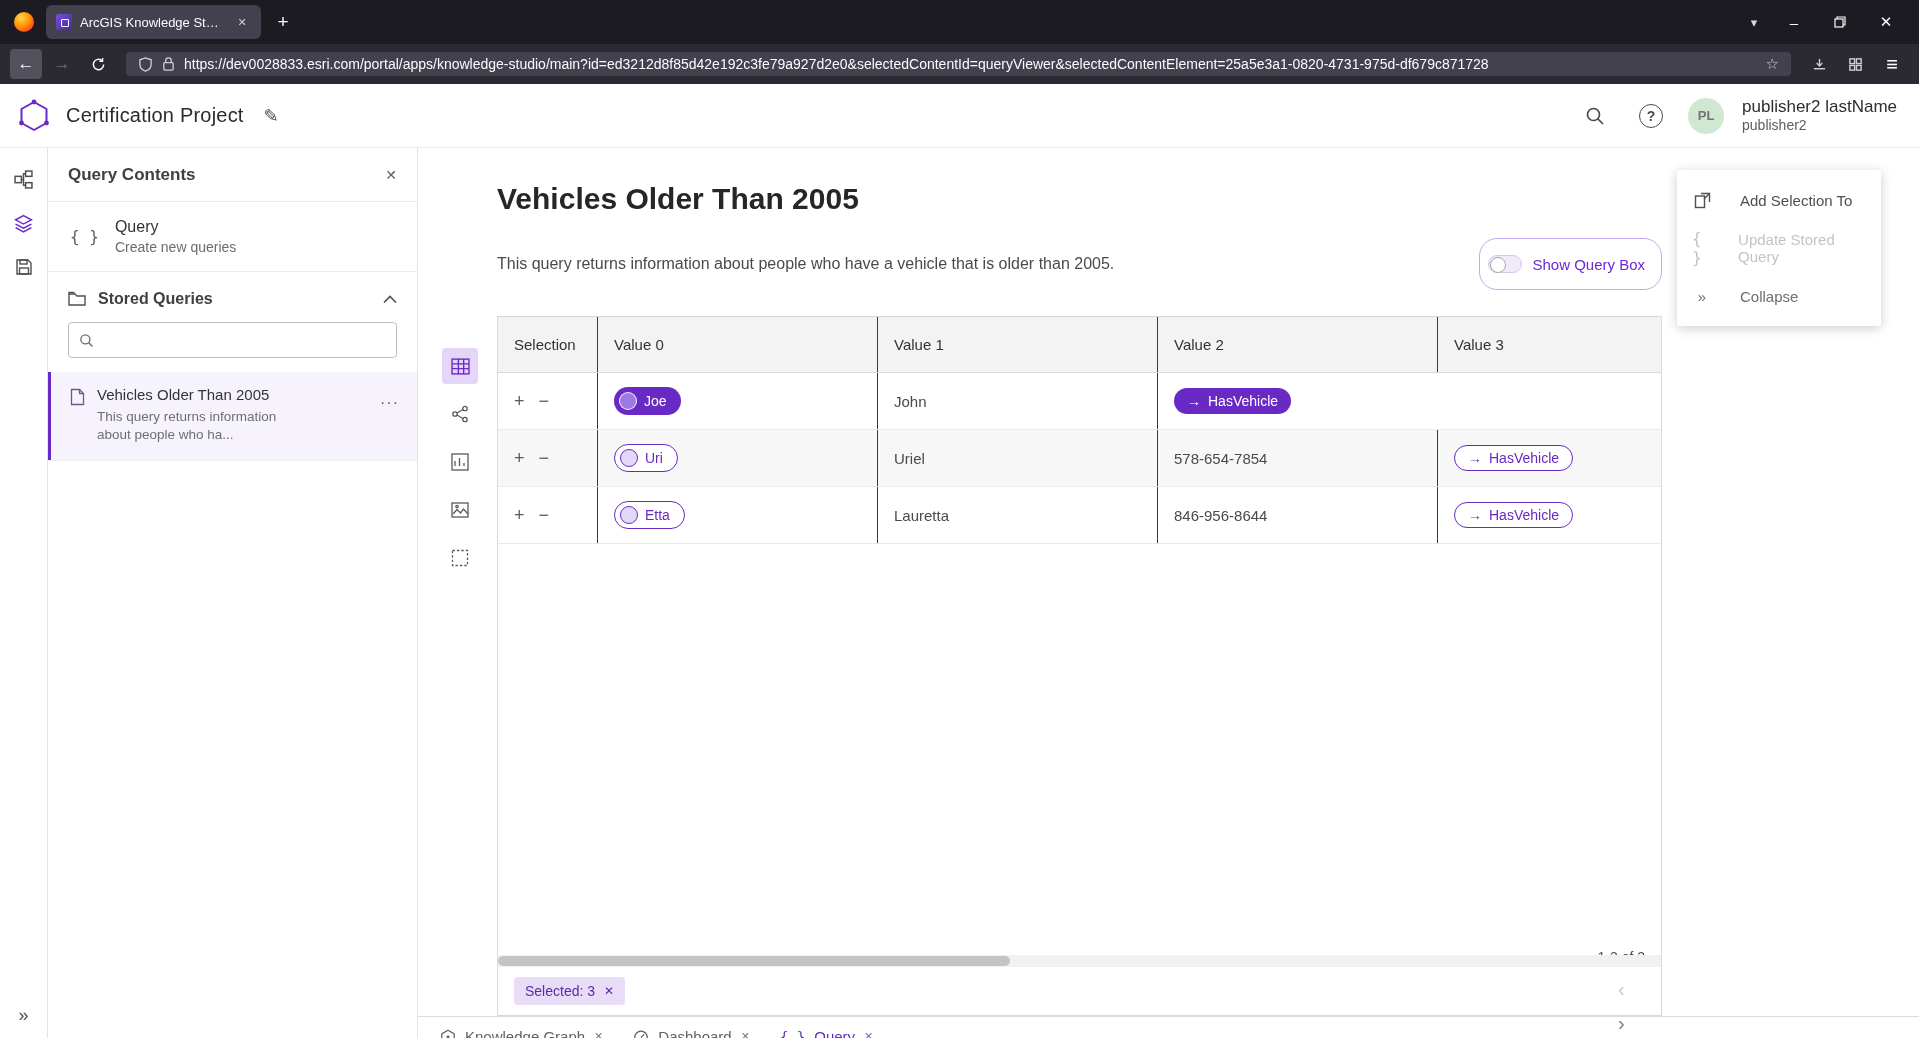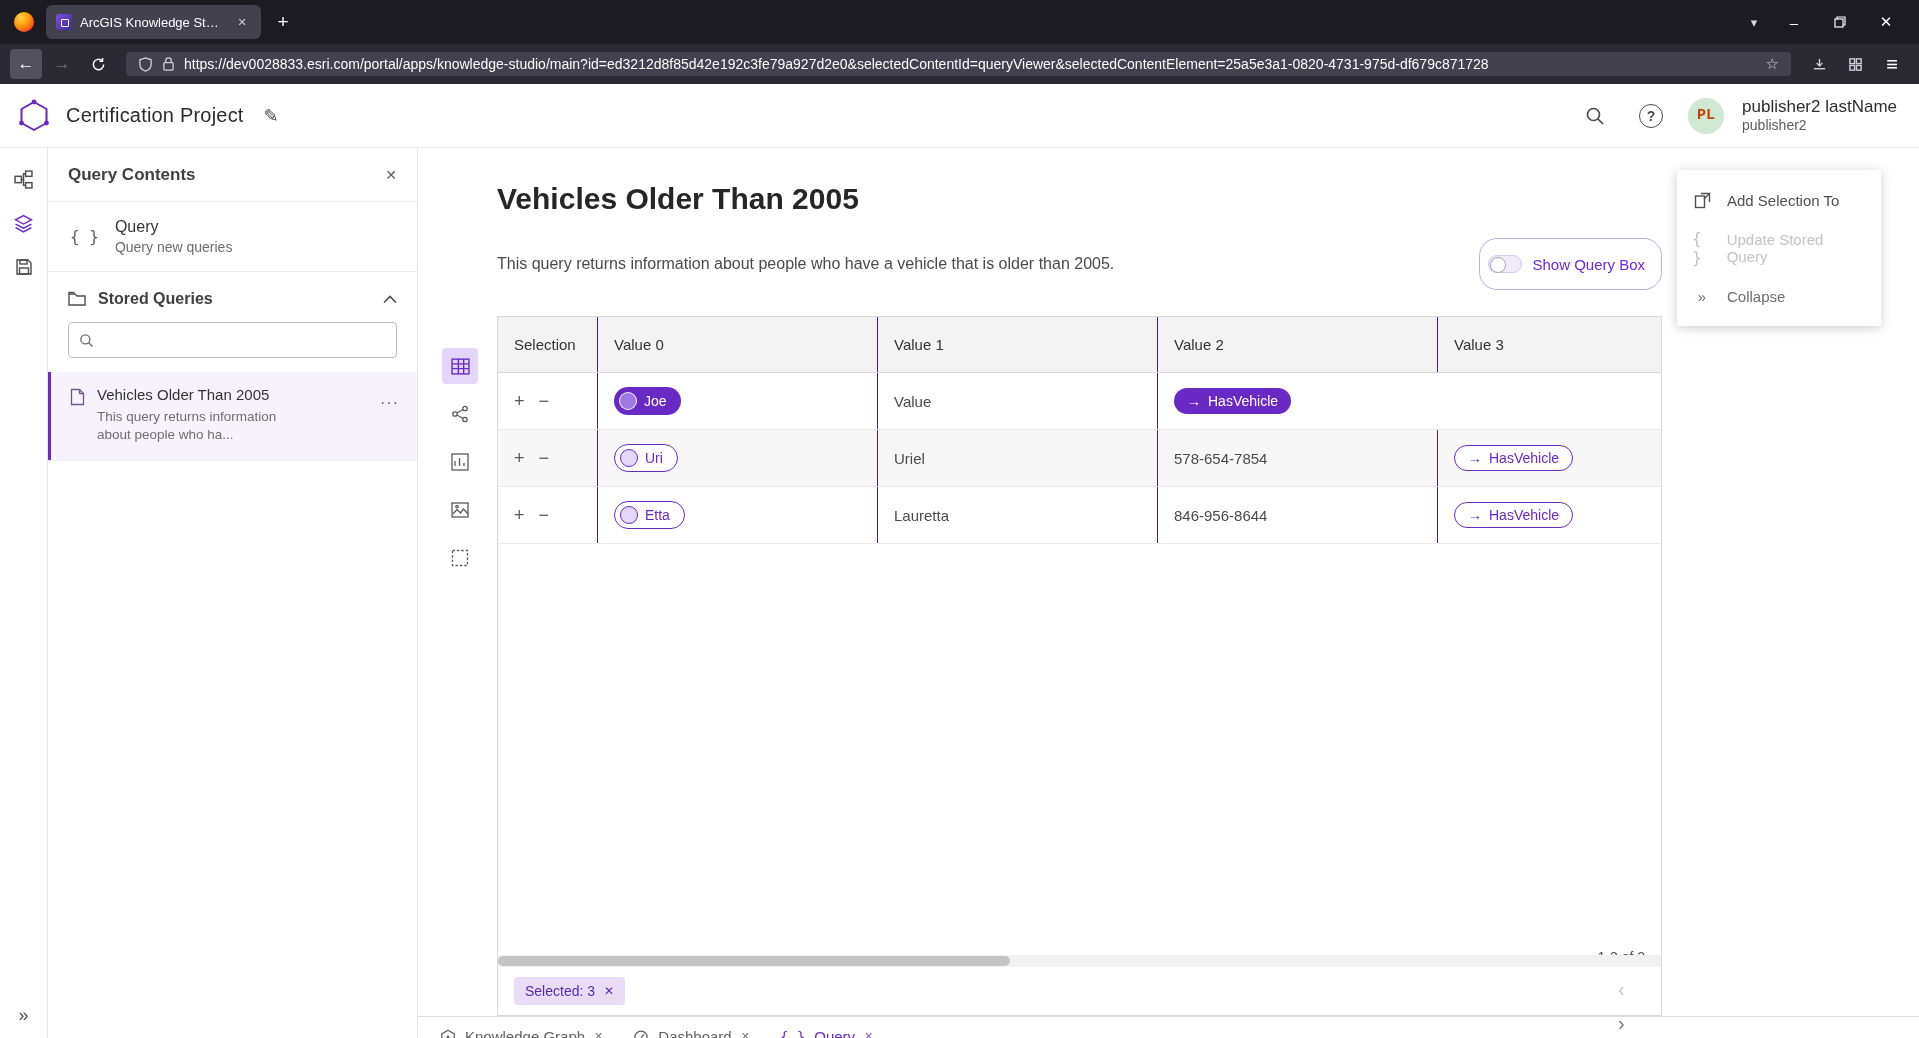--- a/index.html
+++ b/index.html
@@ -31,21 +31,21 @@
   .star { font-size:15px; color:#cfcfd8; }
   svg.ic { display:block; }
 
   
   .app-header { height:64px; background:#fff; border-bottom:1px solid #ececec; display:flex; align-items:center; padding:0 22px 0 16px; flex:0 0 auto; }
   .app-title { font-size:20px; font-weight:500; color:#2b2b2b; margin-left:14px; letter-spacing:.2px; }
   .edit-btn { font-size:18px; color:#4a4a4a; margin-left:20px; background:none; border:none; }
   .hdr-right { margin-left:auto; display:flex; align-items:center; gap:18px; }
   .circle-btn { width:38px; height:38px; border-radius:50%; background:none; border:none; display:flex; align-items:center; justify-content:center; color:#4a4a4a; }
   .help-ring { width:24px; height:24px; border:1.6px solid #4a4a4a; border-radius:50%; display:flex; align-items:center; justify-content:center; font-size:14px; font-weight:700; }
-  .avatar { width:36px; height:36px; border-radius:50%; background:#d0e7d2; color:#c2410c; font-size:15px; font-weight:700; display:flex; align-items:center; justify-content:center;font-family:Liberation Mono, monospace; }
+  .avatar { width:36px; height:36px; border-radius:50%; background:#d0e7d2; color:#737373; font-size:13px; font-weight:700; display:flex; align-items:center; justify-content:center; }
   .user-block { line-height:1.25; }
   .user-name { font-size:17px; color:#2e2e2e; }
   .user-sub { font-size:14px; color:#5c5c5c; }
 
   
   .app-body { flex:1; display:flex; min-height:0; }
   .rail { width:48px; border-right:1px solid #e4e4e4; display:flex; flex-direction:column; align-items:center; padding:14px 0 12px; gap:10px; background:#fff; }
   .rail-btn { width:34px; height:34px; border:none; background:none; color:#4f4f4f; display:flex; align-items:center; justify-content:center; border-radius:4px; }
   .rail-btn.selected { color:#6929c4; }
   .rail-spacer { flex:1; }
@@ -111,21 +111,21 @@
   .t-thumb { position:absolute; left:0; top:1px; height:10px; width:44%; background:#c4c4c4; border-radius:5px; }
   .t-footer { height:48px; display:flex; align-items:center; padding:0 16px; }
   .chip { background:#e8dcf7; color:#5a2ba8; border-radius:4px; height:28px; display:flex; align-items:center; gap:9px; padding:0 11px; font-size:14px; }
   .chip-x { background:none; border:none; color:#5a2ba8; font-size:12px; }
   .pag { margin-left:auto; display:flex; align-items:center; gap:14px; color:#4f4f4f; font-size:14px;flex-direction:column; }
   .pag-btn { background:none; border:none; font-size:20px; line-height:1; color:#7a7a7a; }
   .pag-btn.disabled { color:#c6c6c6; }
 
   
   .ctx-menu { position:absolute; top:22px; right:38px; width:204px; background:#fff; box-shadow:0 2px 12px rgba(0,0,0,.2); border-radius:2px; padding:6px 0; }
-  .ctx-item { height:48px; display:flex; align-items:center; gap:15px; padding:0 15px; font-size:15px; color:#4f4f4f; background:none; border:none; width:100%; font-family:inherit; text-align:left; }
+  .ctx-item { height:48px; display:flex; align-items:center; gap:28px; padding:0 15px; font-size:15px; color:#4f4f4f; background:none; border:none; width:100%; font-family:inherit; text-align:left; }
   .ctx-item.disabled { color:#c3c3c3; }
   .ctx-item.dim { color:#6e6e6e; }
   .ctx-ic { width:20px; display:flex; justify-content:center; color:inherit; }
 
   
   .bottom-tabs { height:40px; border-top:1px solid #dcdcdc; background:#fff; display:flex; align-items:stretch; padding-left:8px; gap:2px; flex:0 0 auto; }
   .btab2 { display:flex; align-items:center; gap:9px; padding:0 14px; font-size:15px; color:#5f5f5f; background:none; border:none; font-family:inherit; }
   .btab2 .bx { font-size:11px; color:#7a7a7a; }
   .btab2.active { color:#6929c4; box-shadow:inset 0 -3px 0 #6929c4; }
   .btab2.active .bx { color:#8b5dd6; }
@@ -257,21 +257,21 @@
 
     <div class="panel">
       <div class="panel-hd">
         <span class="panel-title">Query Contents</span>
         <button class="x-btn">✕</button>
       </div>
       <div class="query-item">
         <span class="braces">{ }</span>
         <div>
           <div class="qi-title">Query</div>
-          <div class="qi-sub">Query new queries</div>
+          <div class="qi-sub">Create new queries</div>
         </div>
       </div>
       <div class="stored-hd">
         <svg class="ic" width="18" height="16" viewBox="0 0 18 16" fill="none" stroke="#4f4f4f" stroke-width="1.4">
             <path d="M1 3h6l2 2h8v9H1z"></path>
             <path d="M1 3V1.5h5.5"></path>
           </svg>
         <span class="stored-hd-label">Stored Queries</span>
         <svg class="ic" width="14" height="9" viewBox="0 0 14 9" fill="none" stroke="#4f4f4f" stroke-width="1.6">
             <path d="M1 7.5L7 1.5l6 6"></path>
@@ -358,21 +358,21 @@
             <div class="cell selcell">
               <button class="rowop">+</button>
               <button class="rowop">−</button>
             </div>
             <div class="cell">
                 <span class="pill filled">
                   <span class="dot"></span>
                   <span>Joe</span>
                 </span>
               </div>
-            <div class="cell">Value</div>
+            <div class="cell">John</div>
             <div class="cell">
                 <span class="relpill filled">
                   <span>→</span>
                   <span>HasVehicle</span>
                 </span>
               </div>
           </div>
 
           <div class="t-grid t-row alt">
             <div class="cell selcell">

